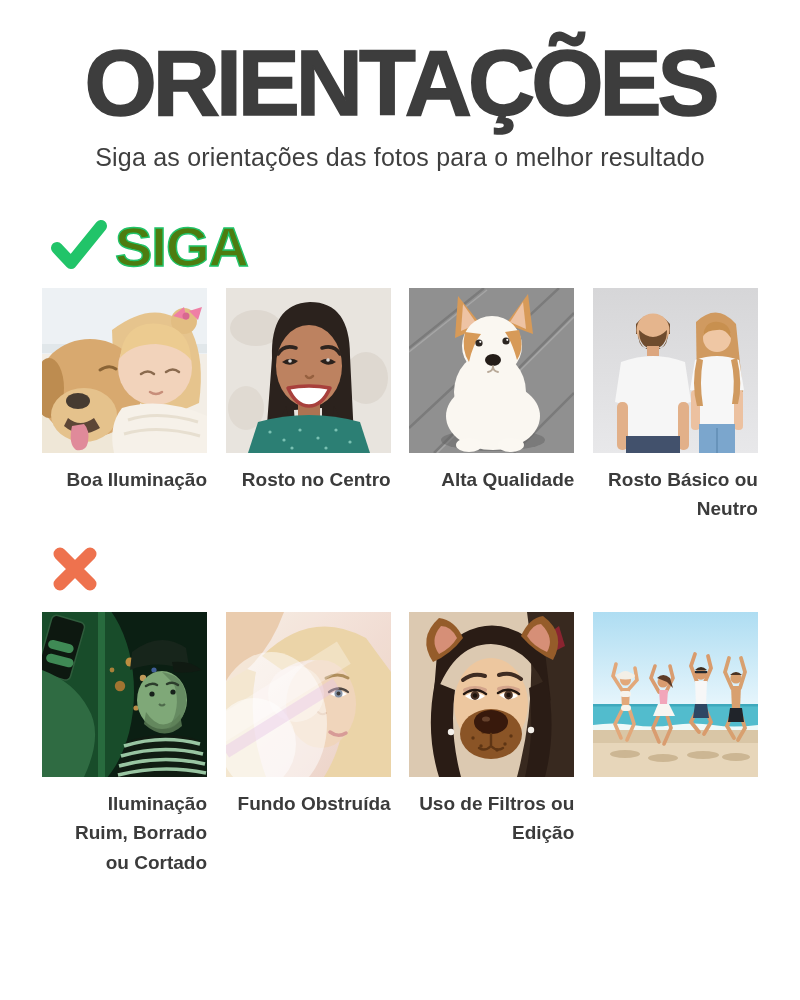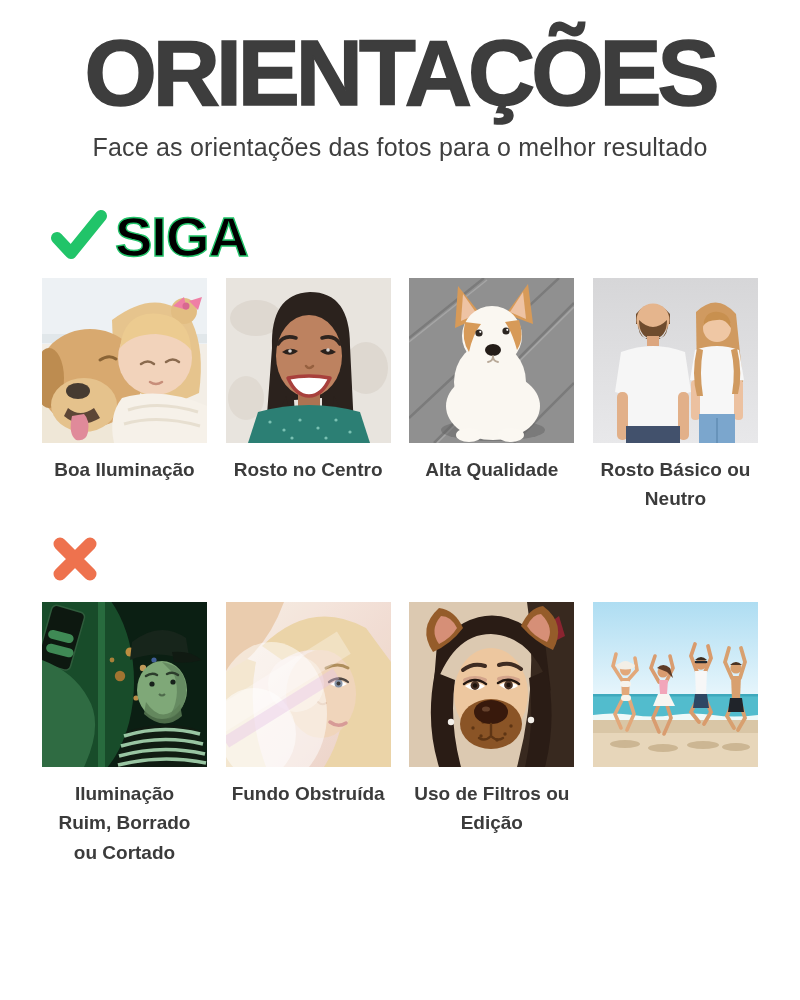--- a/index.html
+++ b/index.html
@@ -1,41 +1,41 @@
 <!DOCTYPE html>
 <html><head>
 <meta charset="utf-8">
 <style>
   html,body{margin:0;padding:0;background:#fff;}
   .page{position:relative;width:800px;height:1000px;overflow:hidden;background:#ffffff;
         font-family:"Liberation Sans", sans-serif;color:#3d3d3d;}
-  .title{margin-top:14px;text-align:center;font-size:93px;font-weight:bold;letter-spacing:-4px;
+  .title{margin-top:24px;text-align:center;font-size:93px;font-weight:bold;letter-spacing:-4px;
          line-height:1.28;color:#3d3d3d;-webkit-text-stroke:1.6px #3d3d3d;}
   .subtitle{margin-top:0px;text-align:center;font-size:25px;font-weight:400;color:#3f3f3f;letter-spacing:.2px;}
   .section-header{display:flex;align-items:center;margin-left:50px;height:62px;}
   .section-header.siga{margin-top:44px;}
   .section-header.evite{margin-top:16px;}
   .section-label{font-size:56px;font-weight:bold;letter-spacing:-1px;margin-left:7px;line-height:1;}
-  .section-label.green{color:#000000;-webkit-text-stroke:1.4px #21c469;}
+  .section-label.green{color:#4d7c0f;-webkit-text-stroke:1.4px #21c469;}
   .section-label.orange{color:#ee724e;-webkit-text-stroke:1.4px #ee724e;}
   .mark-icon{display:block;}
   .grid{display:flex;justify-content:space-between;width:716px;margin:10px auto 0;}
   .cell{width:165px;}
   .photo{width:165px;height:165px;overflow:hidden;background:#eee;}
   .photo svg{display:block;width:165px;height:165px;}
-  .caption{margin-top:12px;text-align:center;font-size:19px;font-weight:bold;line-height:1.55;
+  .caption{margin-top:12px;text-align:right;font-size:19px;font-weight:bold;line-height:1.55;
            color:#3b3b3b;white-space:pre-line;}
 </style>
 </head>
 <body>
 
 <div class="page">
 
   <div class="title">ORIENTAÇÕES</div>
-  <div class="subtitle">Face as orientações das fotos para o melhor resultado</div>
+  <div class="subtitle">Siga as orientações das fotos para o melhor resultado</div>
 
   <div class="section-header siga">
     <span class="mark-icon">
       <svg width="58" height="54" viewBox="0 0 58 54">
         <path d="M7 30 L21 45 L51 8" fill="none" stroke="#21c469" stroke-width="12" stroke-linecap="round" stroke-linejoin="round"></path>
       </svg>
     </span>
     <span class="section-label green">SIGA</span>
   </div>
 

